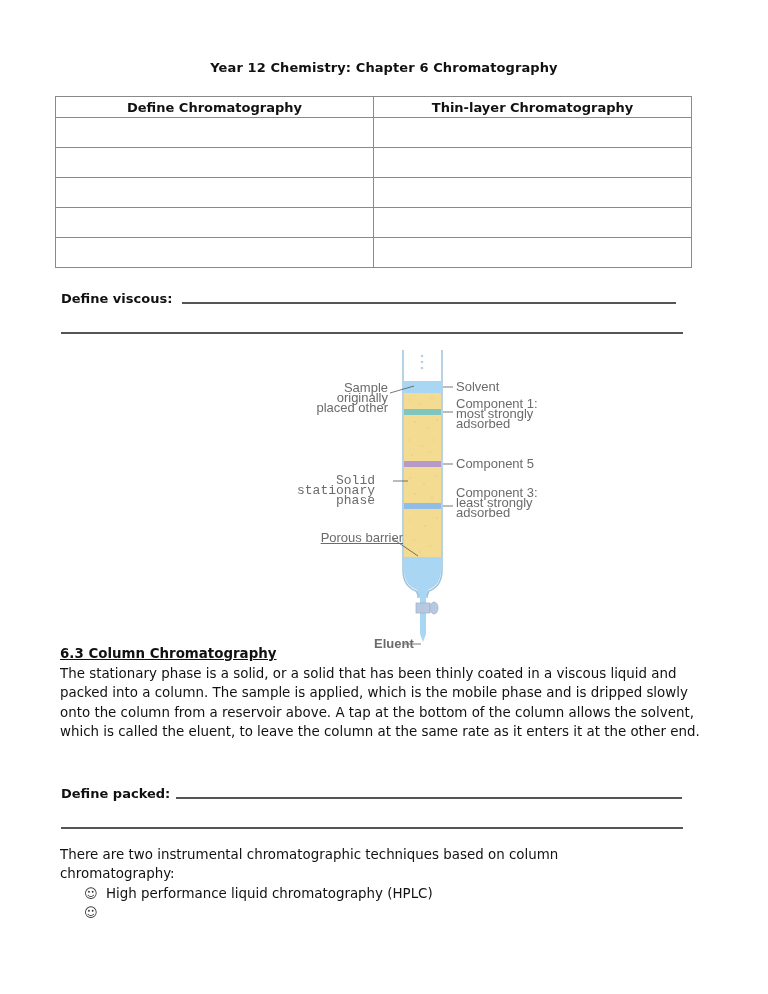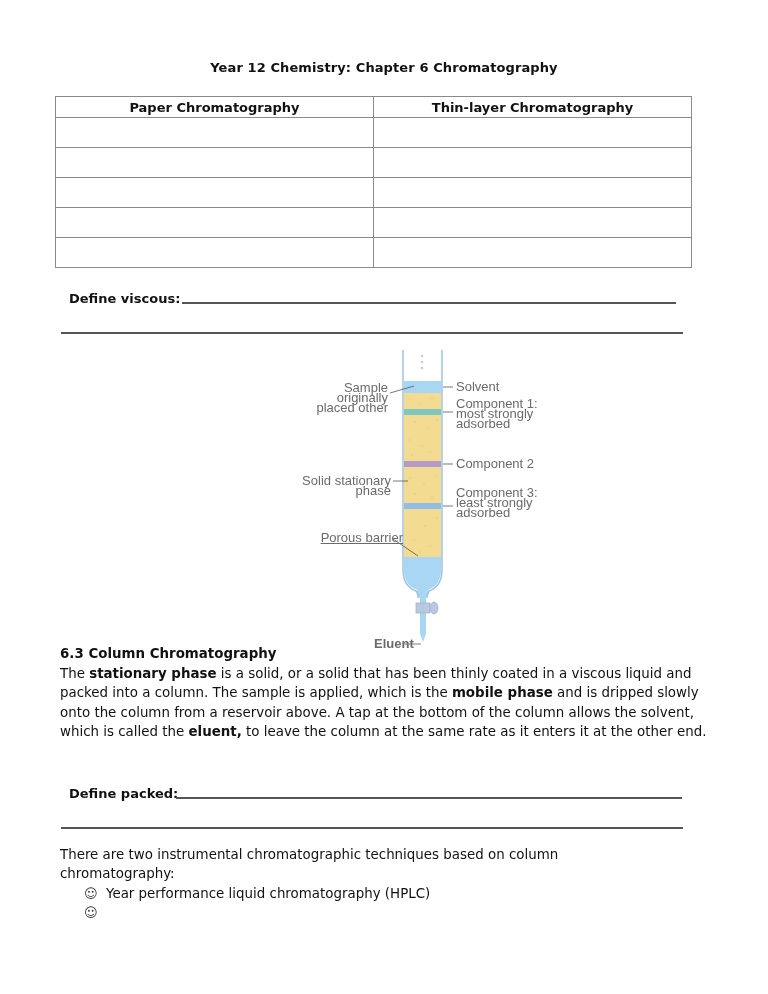--- a/index.html
+++ b/index.html
@@ -12,45 +12,45 @@
     top: 60px; left: 0; width: 768px; text-align: center;
     font-size: 13px; font-weight: bold; letter-spacing: 0.1px;
   }
   table.cmp {
     position: absolute; top: 96px; left: 55px; width: 637px;
     border-collapse: collapse; table-layout: fixed;
   }
   table.cmp th, table.cmp td { border: 1px solid #8a8a8a; padding: 0; }
   table.cmp th { height: 20px; font-size: 13px; font-weight: bold; text-align: center; }
   table.cmp td { height: 29px; }
-  .define { font-size: 13px; font-weight: bold; margin-left: 8px; }
+  .define { font-size: 13px; font-weight: bold; }
   .uline { position: absolute; border-bottom: 2px solid #555; height: 0; }
   .para {
     font-size: 13.4px; line-height: 19.4px; left: 60px; width: 650px;
   }
-  .para b { font-weight: bold; }
+  .para b { font-weight: normal; }
   .heading { font-size: 13.4px; font-weight: bold; }
   .bullets { left: 108px; font-size: 13.4px; line-height: 19.4px; }
   .bullet-row { display: flex; align-items: center; }
   .smiley { width: 22px; font-size: 13px; color: #333; }
   .diag-label {
     position: absolute; font-family: "Liberation Sans", sans-serif; font-size: 13px;
     color: #6b6b6b; line-height: 10px;
   }
   .right { text-align: right; }
 </style>
 </head>
 <body>
 
 <div class="abs title">Year 12 Chemistry: Chapter 6 Chromatography</div>
 
 <table class="cmp">
   <thead>
     <tr>
-      <th>Paper Chromatography</th>
+      <th>Define Chromatography</th>
       <th>Thin-layer Chromatography</th>
     </tr>
   </thead>
   <tbody>
     <tr>
         <td></td>
         <td></td>
       </tr>
     <tr>
         <td></td>
@@ -138,44 +138,44 @@
 <div class="diag-label right" style="top:383px; left:300px; width:88px;">
   <div>Sample originally</div>
   <div>placed other</div>
 </div>
 <div class="diag-label" style="top:382px; left:456px;">Solvent</div>
 <div class="diag-label" style="top:399px; left:456px;">
   <div>Component 1:</div>
   <div>most strongly</div>
   <div>adsorbed</div>
 </div>
-<div class="diag-label" style="top:459px; left:456px;">Component 2</div>
-<div class="diag-label right" style="top:476px; left:300px; width:91px;">
+<div class="diag-label" style="top:459px; left:456px;">Component 5</div>
+<div class="diag-label right" style="top:476px; left:284px; width:91px;font-family:Liberation Mono, monospace;">
   <div>Solid stationary</div>
   <div>phase</div>
 </div>
 <div class="diag-label" style="top:488px; left:456px;">
   <div>Component 3:</div>
   <div>least strongly</div>
   <div>adsorbed</div>
 </div>
 <div class="diag-label right" style="top:533px; left:312px; width:91px;text-decoration:underline;">Porous barrier</div>
 <div class="diag-label" style="top:639px; left:374px;font-weight:bold;">Eluent</div>
 
-<div class="abs heading" style="top:646px; left:60px;">6.3 Column Chromatography</div>
+<div class="abs heading" style="top:646px; left:60px;text-decoration:underline;">6.3 Column Chromatography</div>
 <div class="abs para" style="top:664px;">
   <span>The </span><b>stationary phase</b><span> is a solid, or a solid that has been thinly coated in a viscous liquid and packed into a column. The sample is applied, which is the </span><b>mobile phase</b><span> and is dripped slowly onto the column from a reservoir above. A tap at the bottom of the column allows the solvent, which is called the </span><b>eluent,</b><span>  to leave the column at the same rate as it enters it at the other end.</span>
 </div>
 
 <div class="abs define" style="top:786px; left:61px;">Define packed:</div>
 <div class="uline" style="top:797px; left:176px; width:506px;"></div>
 <div class="uline" style="top:827px; left:61px; width:622px;"></div>
 
 <div class="abs para" style="top:845px; width:520px;">There are two instrumental chromatographic techniques based on column chromatography:</div>
 <div class="abs bullets" style="top:884px; left:84px;">
   <div class="bullet-row">
     <span class="smiley">☺</span>
-    <span>Year performance liquid chromatography (HPLC)</span>
+    <span>High performance liquid chromatography (HPLC)</span>
   </div>
   <div class="bullet-row">
     <span class="smiley">☺</span>
   </div>
 </div>
 
 </body></html>

